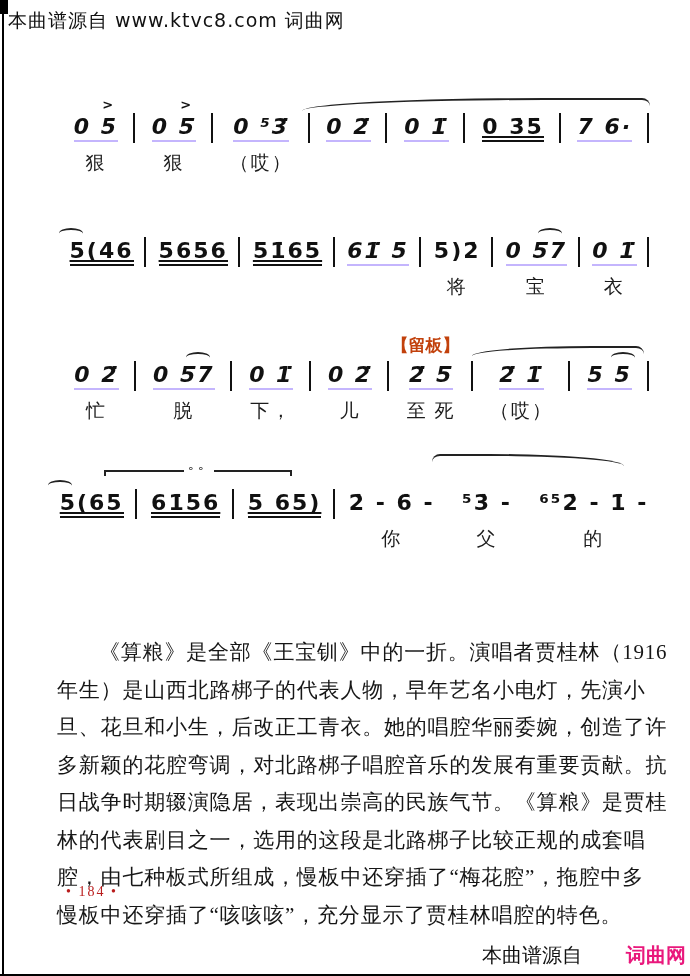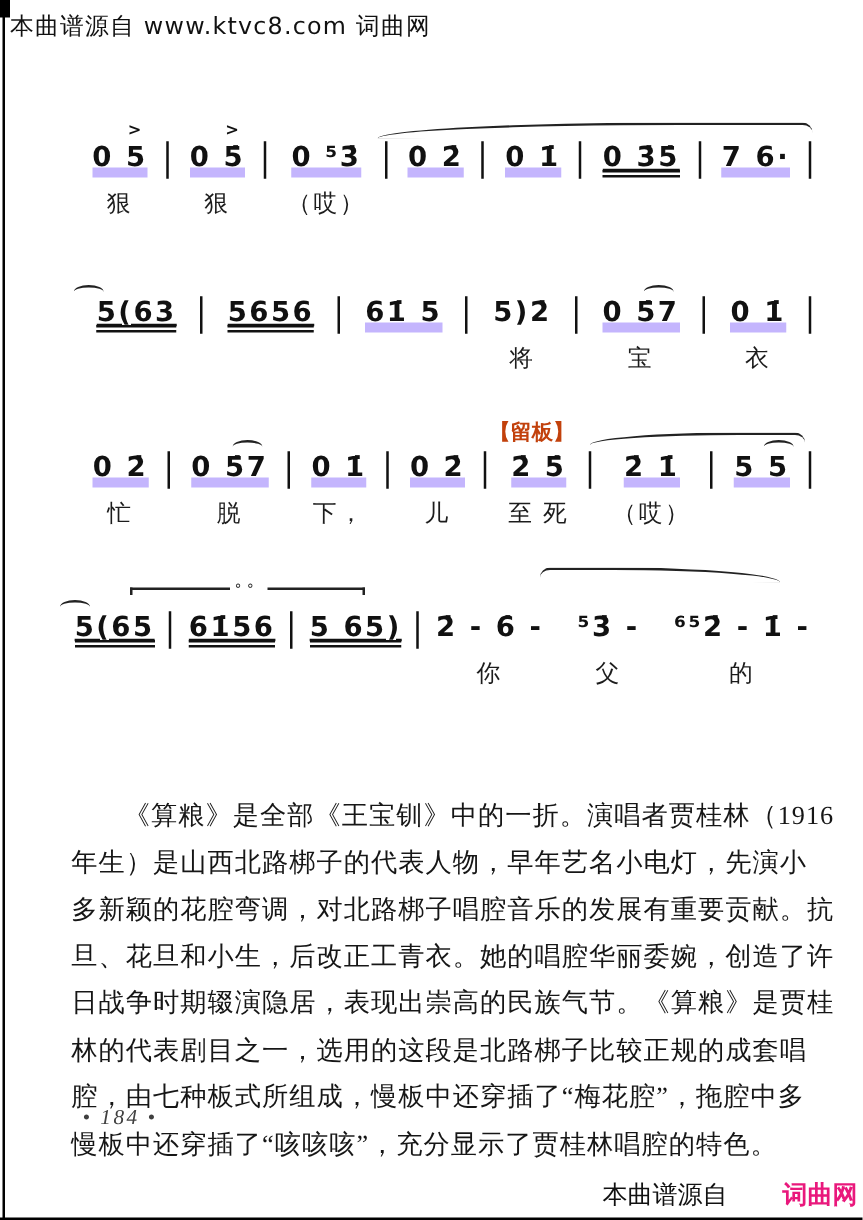--- a/index.html
+++ b/index.html
@@ -30,21 +30,21 @@
   }
   .measure {
     position:relative; flex:1 1 auto;
     display:flex; flex-direction:column; align-items:center;
     padding:0 9px;
   }
   .measure .notes {
     font-size:22px; font-weight:bold; letter-spacing:2px;
     height:30px; line-height:30px; white-space:nowrap; color:#111;
   }
-  .measure.u1 .notes { border-bottom:8px solid #c4b5fd; }
+  .measure.u1 .notes { border-bottom:2px solid #c4b5fd;font-style:italic; }
   .measure.u2 .notes { border-bottom:6px double #111;text-decoration:underline; }
   .measure .lyric {
     margin-top:8px; font-size:19px; letter-spacing:2px;
     font-family:"Liberation Serif", serif; white-space:nowrap; min-height:24px;
   }
   .measure.bs::after {
     content:""; position:absolute; right:0; top:1px; height:30px; width:2px; background:#111;
   }
   .measure .mlabel {
     position:absolute; top:-26px; left:2px;
@@ -76,21 +76,21 @@
   
   .essay {
     position:absolute; left:57px; top:634px; width:590px;
     font-size:21px; line-height:37.5px; letter-spacing:0.8px; color:#161616;
   }
   .essay .eline { white-space:nowrap; }
   .essay .eline.indent { text-indent:2em; }
 
   .page-number {
     position:absolute; left:66px; top:884px;
-    font-style:italic; font-size:17px; letter-spacing:2px; color:#404040;
+    font-size:14px; letter-spacing:2px; color:#b91c1c;
     font-family:"Liberation Serif", serif;
   }
 
   .wm-bottom-black {
     position:absolute; left:482px; top:942px;
     font-family:"DejaVu Sans", sans-serif;
     font-weight:normal; font-size:20px; color:#111; white-space:nowrap;
   }
   .wm-bottom-pink {
     position:absolute; left:626px; top:942px;
@@ -134,25 +134,29 @@
       <span class="notes">0 3̇5̇</span>
       <span class="lyric"></span>
     </div>
     <div class="measure u1 bs">
       <span class="notes">7 6·</span>
       <span class="lyric"></span>
     </div>
   </div>
 <div class="music-line" style="left:57px; top:236px; width:592px;">
     <div class="measure u2 bs tiel">
-      <span class="notes">5(63</span>
+      <span class="notes">5(46</span>
       <span class="lyric"></span>
     </div>
     <div class="measure u2 bs">
       <span class="notes">5656</span>
+      <span class="lyric"></span>
+    </div>
+    <div class="measure u2 bs">
+      <span class="notes">51̇65</span>
       <span class="lyric"></span>
     </div>
     <div class="measure u1 bs">
       <span class="notes">61̇ 5</span>
       <span class="lyric"></span>
     </div>
     <div class="measure bs">
       <span class="notes">5)2̇</span>
       <span class="lyric">将</span>
     </div>
@@ -226,22 +230,22 @@
 <div class="slur arc-l" style="left:302px; top:98px;  width:348px; height:13px;"></div>
 <div class="slur arc-l" style="left:472px; top:346px; width:172px; height:10px;"></div>
 <div class="slur arc-r" style="left:432px; top:454px; width:192px; height:12px;"></div>
 <div class="bracket-l" style="left:104px; top:470px; width:80px;"></div>
 <div class="bracket-r" style="left:214px; top:470px; width:78px;"></div>
 <span class="deco-circles" style="left:187px; top:462px;">∘∘</span>
 
 <div class="essay">
   <div class="eline indent">《算粮》是全部《王宝钏》中的一折。演唱者贾桂林（1916</div>
   <div class="eline">年生）是山西北路梆子的代表人物，早年艺名小电灯，先演小</div>
+  <div class="eline">旦、花旦和小生，后改正工青衣。她的唱腔华丽委婉，创造了许</div>
   <div class="eline">多新颖的花腔弯调，对北路梆子唱腔音乐的发展有重要贡献。抗</div>
-  <div class="eline">旦、花旦和小生，后改正工青衣。她的唱腔华丽委婉，创造了许</div>
   <div class="eline">日战争时期辍演隐居，表现出崇高的民族气节。《算粮》是贾桂</div>
   <div class="eline">林的代表剧目之一，选用的这段是北路梆子比较正规的成套唱</div>
   <div class="eline">腔，由七种板式所组成，慢板中还穿插了“梅花腔”，拖腔中多</div>
   <div class="eline">慢板中还穿插了“咳咳咳”，充分显示了贾桂林唱腔的特色。</div>
 </div>
 
 <div class="page-number">• 184 •</div>
 
 <div class="wm-bottom-black">本曲谱源自</div>
 <div class="wm-bottom-pink" style="color: rgb(233, 24, 124);">词曲网</div>

